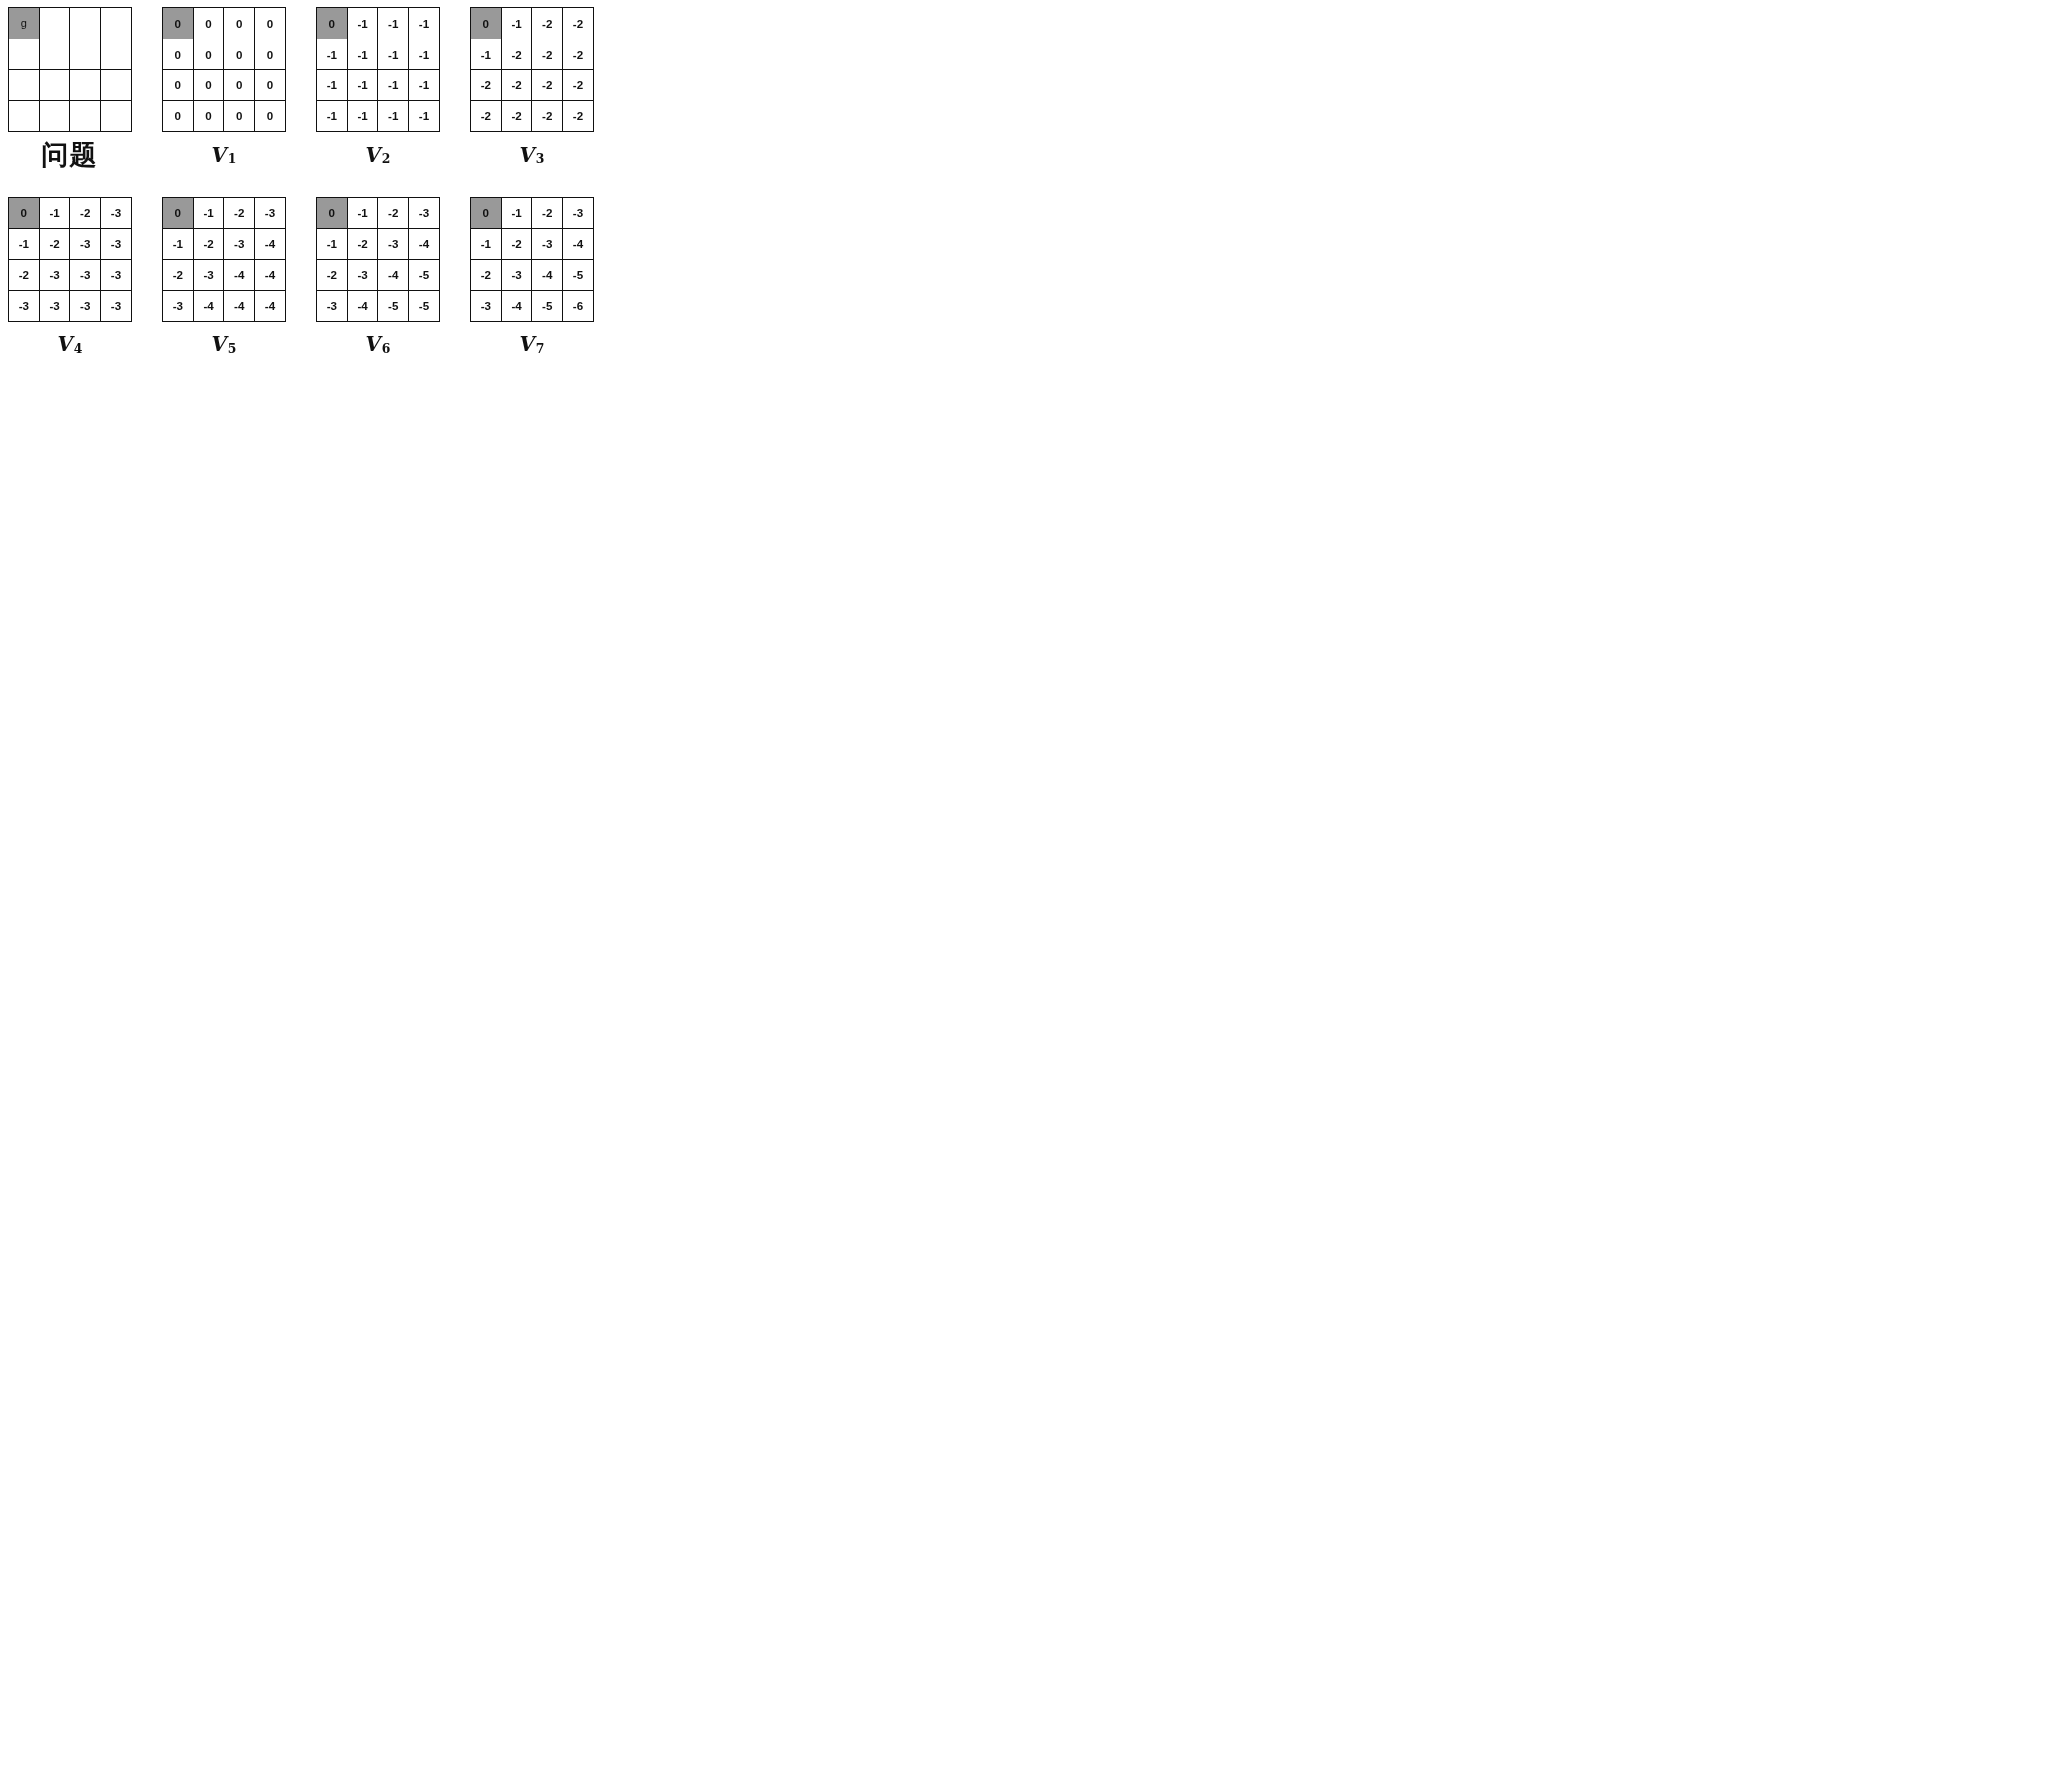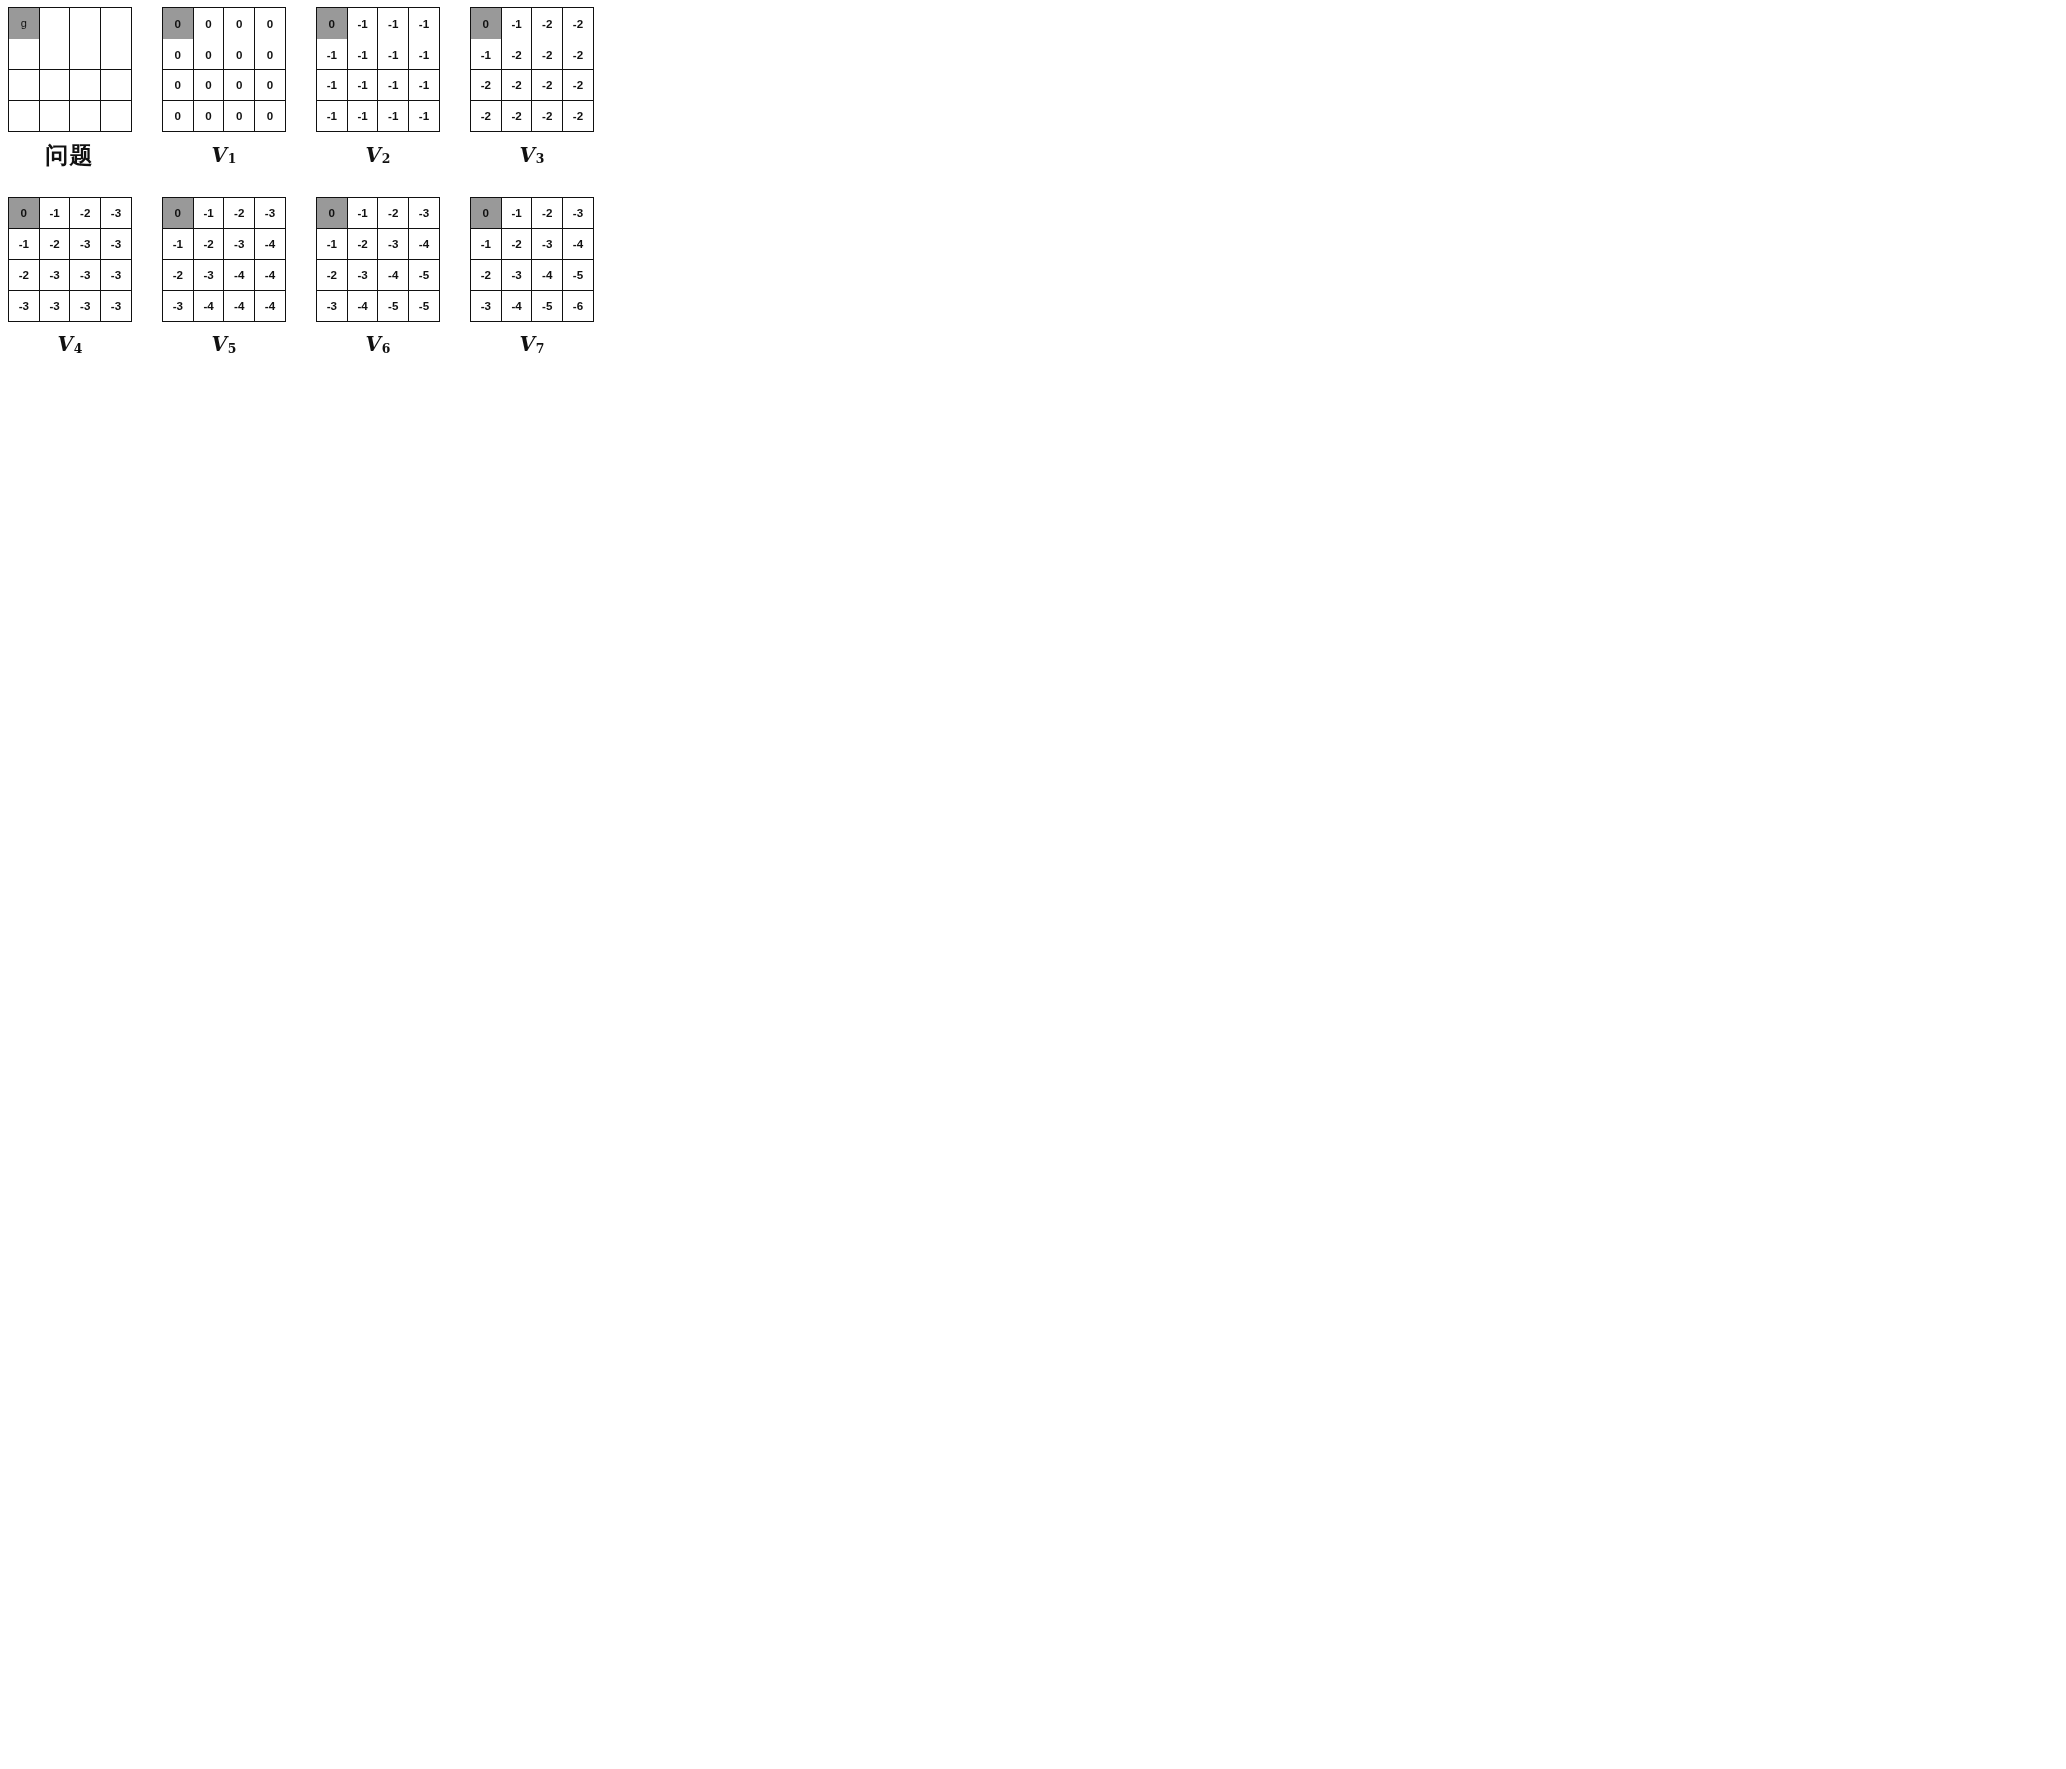--- a/index.html
+++ b/index.html
@@ -71,21 +71,21 @@
     font-family: "DejaVu Serif", "Liberation Serif", serif;
     font-weight: 700;
     font-style: normal;
     font-size: 12.4px;
     position: relative;
     top: 5px;
     margin-left: 0.8px;
   }
   .glabel.cjk .base {
     font-style: normal;
-    font-size: 23px;
+    font-size: 27px;
     letter-spacing: 1.2px;
   }
 </style>
 </head>
 <body>
 
 <div class="figure">
 
   <div class="grid-row top">
 

